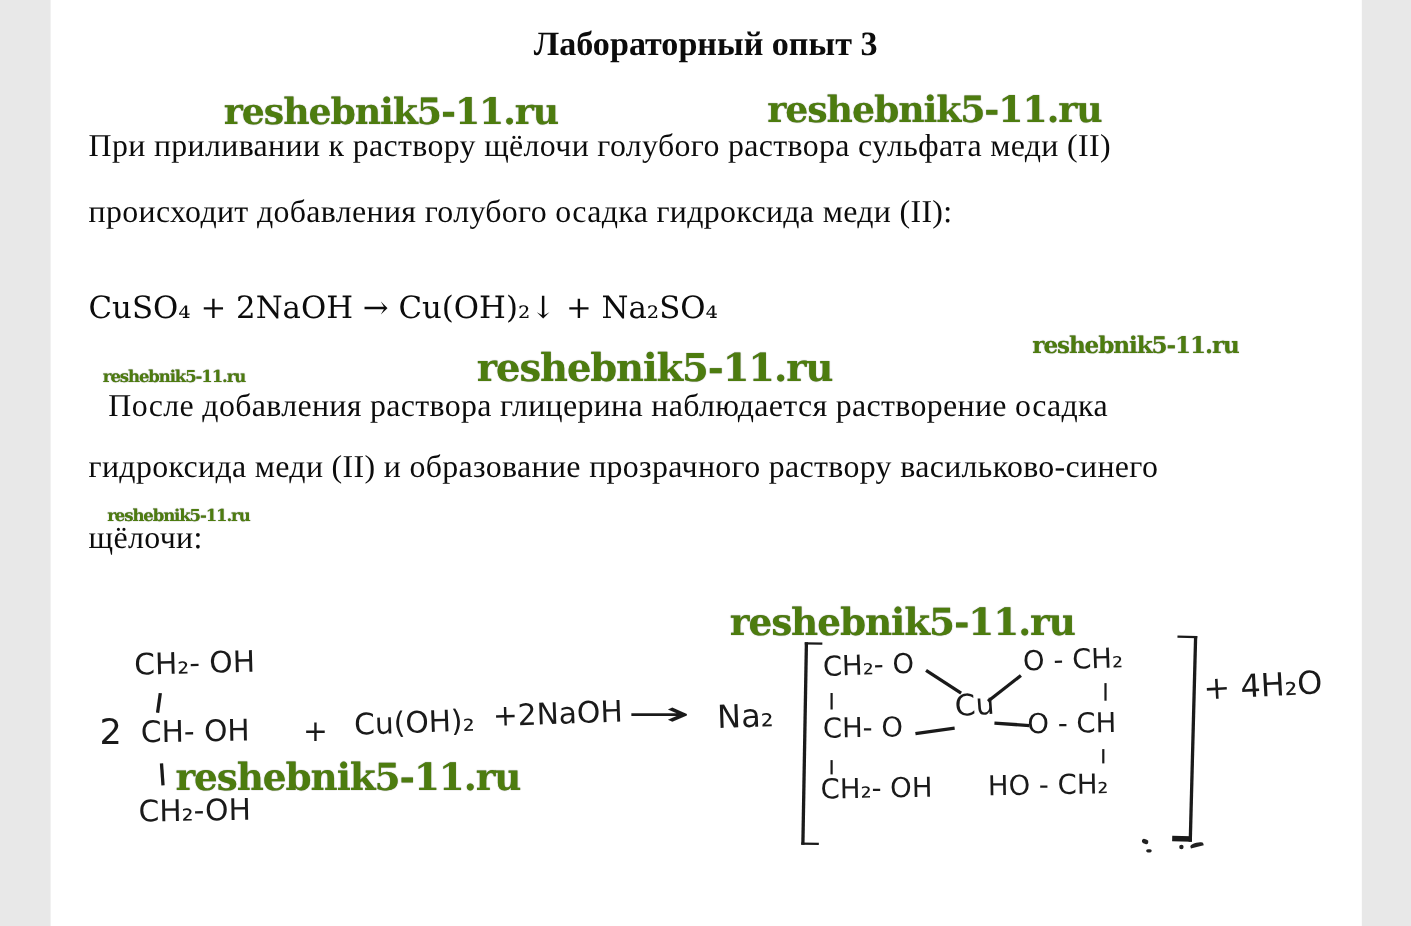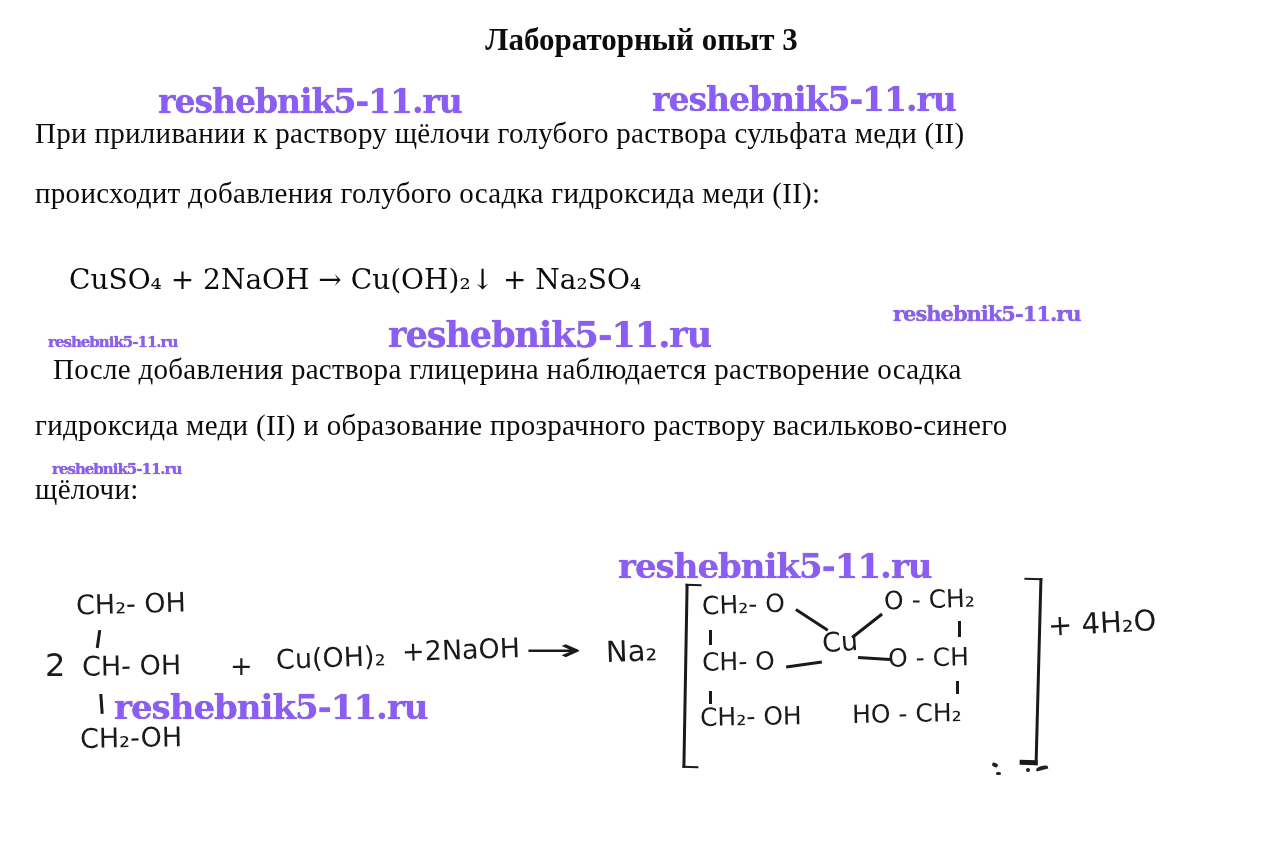--- a/index.html
+++ b/index.html
@@ -1,26 +1,26 @@
 <!DOCTYPE html>
 <html><head>
 <meta charset="utf-8">
 <style>
   html,body { margin:0; padding:0; background:#e8e8e8; }
   .page {
-    position:relative; width:1283px; height:842px; margin:0 auto;
+    position:relative; width:1192px; height:842px; margin:0 auto;
     background:#ffffff; overflow:hidden;
     font-family:"Liberation Serif", serif; color:#0c0c0c;
   }
   .abs { position:absolute; white-space:nowrap; }
   .title { font-weight:bold; font-size:31px; text-align:center; left:0; right:0; top:22px; }
   .body-text { font-size:29px; letter-spacing:0.3px; }
-  .eq { font-family:"DejaVu Serif", serif; font-size:28px;margin-left:34px; }
+  .eq { font-family:"DejaVu Serif", serif; font-size:28px; }
   .wm {
-    font-family:"DejaVu Serif", serif; font-weight:bold; color:#8b5cf6;
+    font-family:"DejaVu Serif", serif; font-weight:bold; color:#4d7c0f;
     letter-spacing:-1px; text-shadow:0 0 1px #767676;
   }
   .wm-lg { font-size:33px; }
   .wm-md { font-size:21px; }
   .wm-sm { font-size:15px; }
   .hw { font-family:"DejaVu Sans", sans-serif; color:#1a1a1a; font-size:27px; }
   .hw-sm { font-size:25px; }
   .bond { position:absolute; background:#1a1a1a; }
   .bracket-left {
     position:absolute; border-left:3px solid #1a1a1a;

